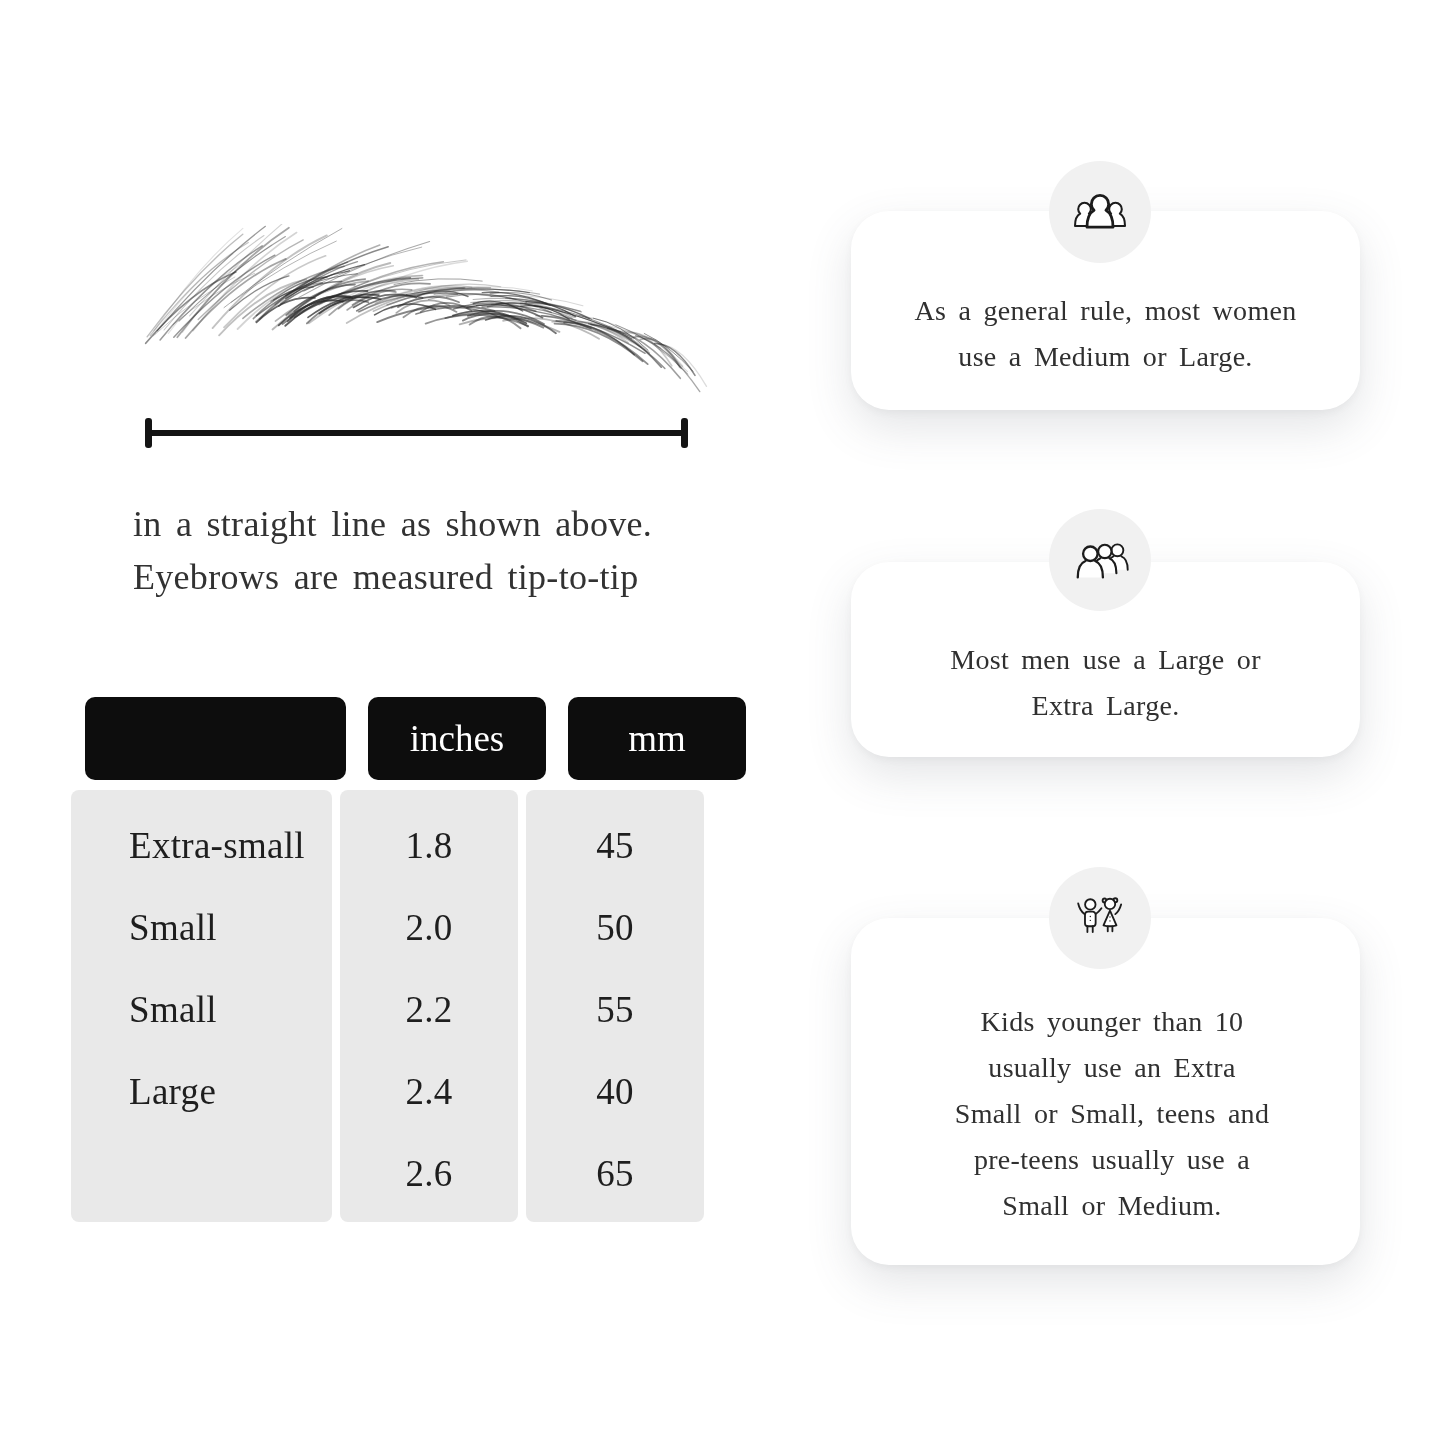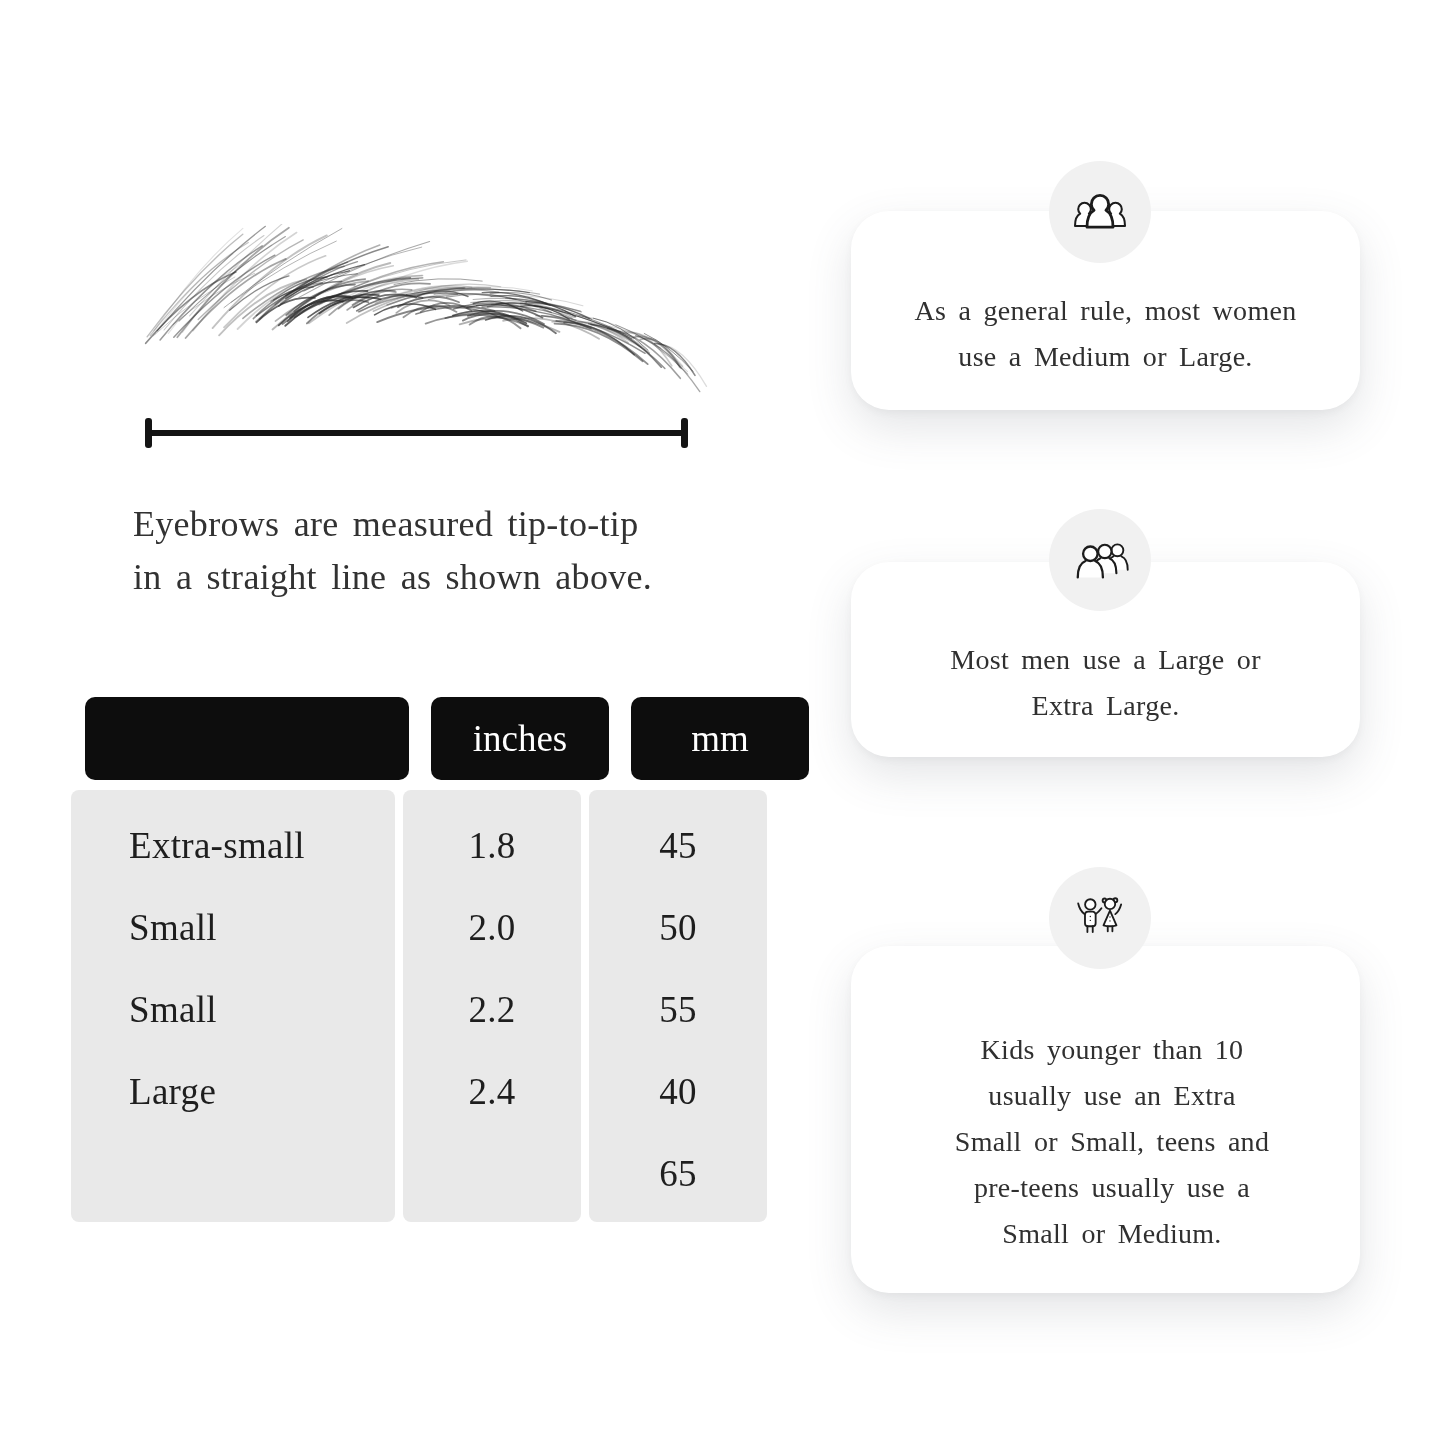--- a/index.html
+++ b/index.html
@@ -17,38 +17,38 @@
   .measure-line .bar { flex:1; height:6px; background:#141414; }
 
   .caption { position:absolute; left:133px; top:498px; font-size:36px; line-height:53px;
              color:#323232; letter-spacing:0.3px; word-spacing:5px; white-space:nowrap; }
 
   
   .size-table { position:absolute; left:71px; top:697px; width:700px; }
   .thead { display:flex; gap:8px; }
   .th { background:#0d0d0d; color:#ffffff; height:83px; border-radius:10px;
         display:flex; align-items:center; justify-content:center; font-size:37px;margin-left:14px; }
-  .w1 { width:324px; flex:none; }
+  .w1 { width:261px; flex:none; }
   .w2 { width:178px; flex:none; }
   .w3 { width:178px; flex:none; }
   .tbody { display:flex; gap:8px; margin-top:10px; }
   .col { background:#e9e9e9; border-radius:8px; height:432px; padding-top:14px; box-sizing:border-box; }
   .cell { height:82px; display:flex; align-items:center; font-size:37px; color:#1e1e1e;
           letter-spacing:0.3px; }
   .col-labels .cell { padding-left:58px; }
   .col-values .cell { justify-content:center; }
 
   
   .card { position:absolute; left:851px; width:509px; background:#ffffff; border-radius:38px;
           box-shadow:0 18px 45px rgba(90,95,105,0.16), 0 3px 9px rgba(0,0,0,0.04);
           display:flex; flex-direction:column; align-items:center; justify-content:center;
           box-sizing:border-box; }
   #card-women { top:211px; height:199px; padding-top:46px; }
   #card-men   { top:562px; height:195px; padding-top:46px; }
-  #card-kids  { top:946px; height:347px; padding-top:44px;padding-left:13px; }
+  #card-kids  { top:918px; height:347px; padding-top:44px;padding-left:13px; }
   .card-line { font-size:28px; line-height:46px; text-align:center; color:#303030;
                letter-spacing:0.3px; word-spacing:5px; white-space:nowrap; }
 
   .icon-circle { position:absolute; left:1049px; width:102px; height:102px; border-radius:50%;
                  background:#f1f1f1; display:flex; align-items:center; justify-content:center; z-index:3; }
   #circle-women { top:161px; }
   #circle-men   { top:509px; }
   #circle-kids  { top:867px; }
   .icon-circle svg { display:block; }
 </style>
@@ -204,42 +204,43 @@
       </svg>
   </div>
 
   <div class="measure-line">
     <div class="cap"></div>
     <div class="bar"></div>
     <div class="cap"></div>
   </div>
 
   <div class="caption">
+    <div>in a straight line as shown above.</div>
     <div>Eyebrows are measured tip-to-tip</div>
-    <div>in a straight line as shown above.</div>
   </div>
 
   <div class="size-table">
     <div class="thead">
       <div class="th w1"></div>
       <div class="th w2">inches</div>
       <div class="th w3">mm</div>
     </div>
     <div class="tbody">
       <div class="col col-labels w1">
         <div class="cell">Extra-small</div>
         <div class="cell">Small</div>
         <div class="cell">Small</div>
         <div class="cell">Large</div>
       </div>
       <div class="col col-values w2">
         <div class="cell">1.8</div>
         <div class="cell">2.0</div>
         <div class="cell">2.2</div>
         <div class="cell">2.4</div>
+        <div class="cell">2.6</div>
       </div>
       <div class="col col-values w3">
         <div class="cell">45</div>
         <div class="cell">50</div>
         <div class="cell">55</div>
         <div class="cell">40</div>
         <div class="cell">65</div>
       </div>
     </div>
   </div>

